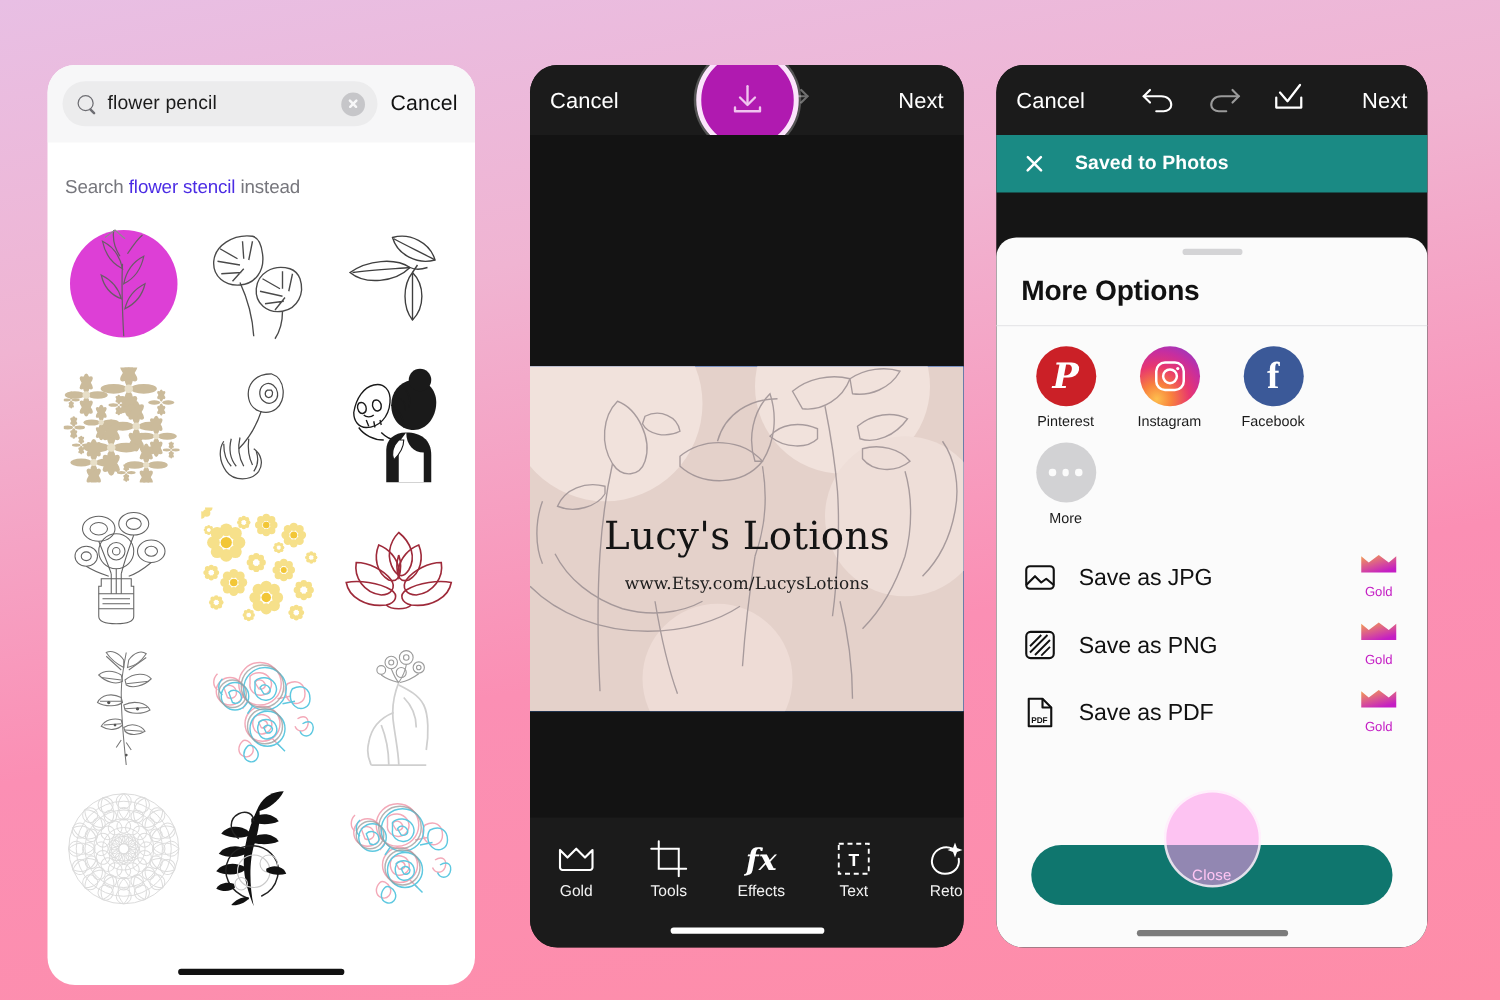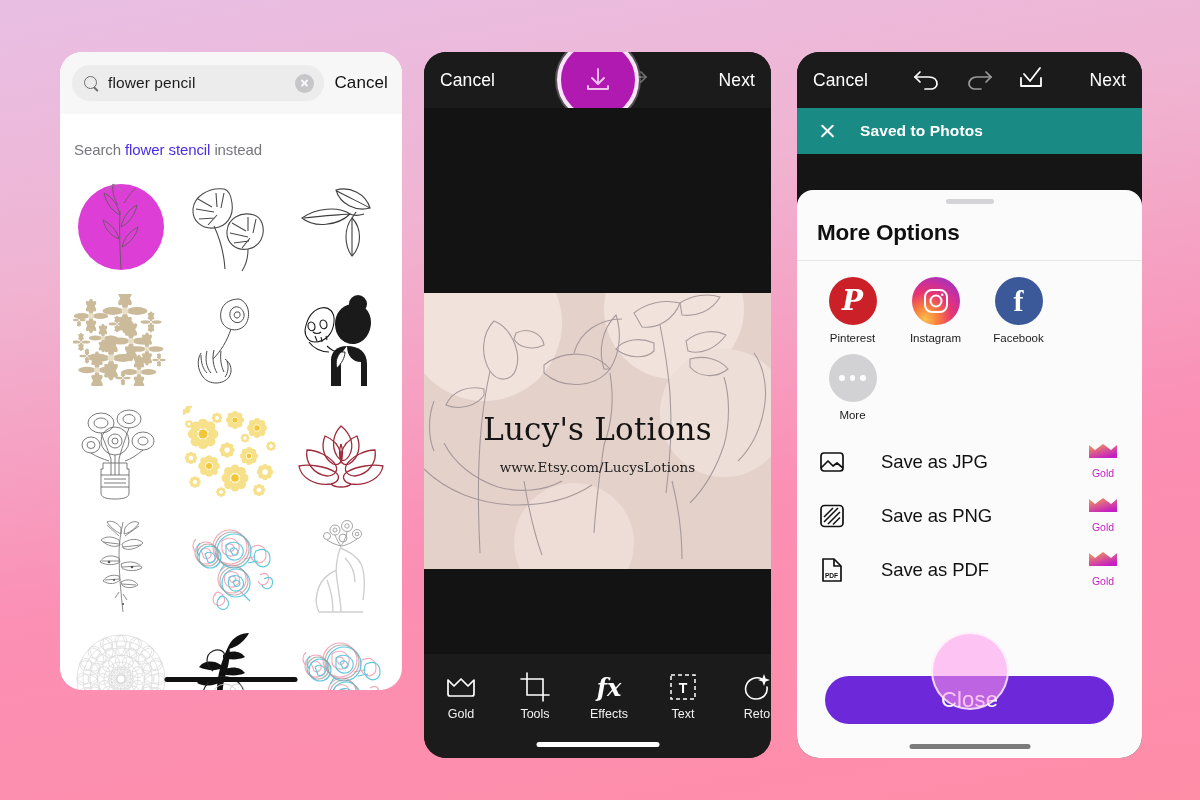--- a/index.html
+++ b/index.html
@@ -10,21 +10,21 @@
     position: relative;
   }
 
   
   .phone {
     position: absolute;
     background: #ffffff;
     border-radius: 22px;
     overflow: hidden;
   }
-  #panel-search { left: 60px;  top: 52px; width: 342px; height: 638px; }
+  #panel-search { left: 38px;  top: 52px; width: 342px; height: 736px; }
   #panel-editor { left: 424px; top: 52px; width: 347px; height: 706px; background:#151515; }
   #panel-share  { left: 797px; top: 52px; width: 345px; height: 706px; background:#151515; }
 
   
   .search-bar-row {
     height: 62px; background:#f7f7f8;
     display:flex; align-items:center; gap:10px;
     padding: 0 14px 0 12px;
   }
   .search-field {
@@ -125,31 +125,31 @@
   .sheet-title{font-size:22.5px;font-weight:700;color:#111;padding:16px 20px 14px;letter-spacing:-.2px;}
   .divider{height:1px;background:#e7e7e9;}
   .share-row{ display:flex; padding:16px 14px 0; }
   .share-item{ width:83px; text-align:center; }
   .share-item .lbl{font-size:11.5px;color:#1b1b1b;margin-top:7px;}
   .circ{width:48px;height:48px;border-radius:50%;margin:0 auto;display:flex;align-items:center;justify-content:center;}
   .more-circ{background:#d2d2d4;}
   .more-dots{display:flex;gap:5px;}
   .more-dots i{width:5.5px;height:5.5px;border-radius:50%;background:#fbfbfb;display:block;}
   .opt-row{
-    display:flex;align-items:center;gap:36px;padding:0 22px;height:54px;position:relative;
+    display:flex;align-items:center;gap:18px;padding:0 22px;height:54px;position:relative;
   }
   .opt-row .oi{width:26px;height:26px;flex:none;}
   .opt-row .olbl{font-size:18.5px;color:#111;letter-spacing:-.1px;flex:1;}
   .gold-badge{ text-align:center; width:34px; }
   .gold-badge .gl{font-size:10.5px;color:#c41ec4;margin-top:1px;}
   .close-wrap{ position:absolute;left:0;right:0;bottom:34px;padding:0 28px; }
   .close-btn{
-    height:48px;border-radius:24px;background:#6d28d9;
+    height:48px;border-radius:24px;background:#0f766e;
     display:flex;align-items:center;justify-content:center;
-    color:#fff;font-size:22px;letter-spacing:.2px;
+    color:#fff;font-size:12px;letter-spacing:.2px;
   }
   .close-hi{
     position:absolute;left:50%;bottom:14px;transform:translateX(-50%);
     width:78px;height:78px;border-radius:50%;
     background:rgba(255,150,235,.55); border:2.5px solid rgba(255,255,255,.75);
   }
   .home-ind-gray{
     position:absolute;bottom:9px;left:50%;transform:translateX(-50%);
     width:121px;height:5px;border-radius:3px;background:#7b7b7b;
   }

